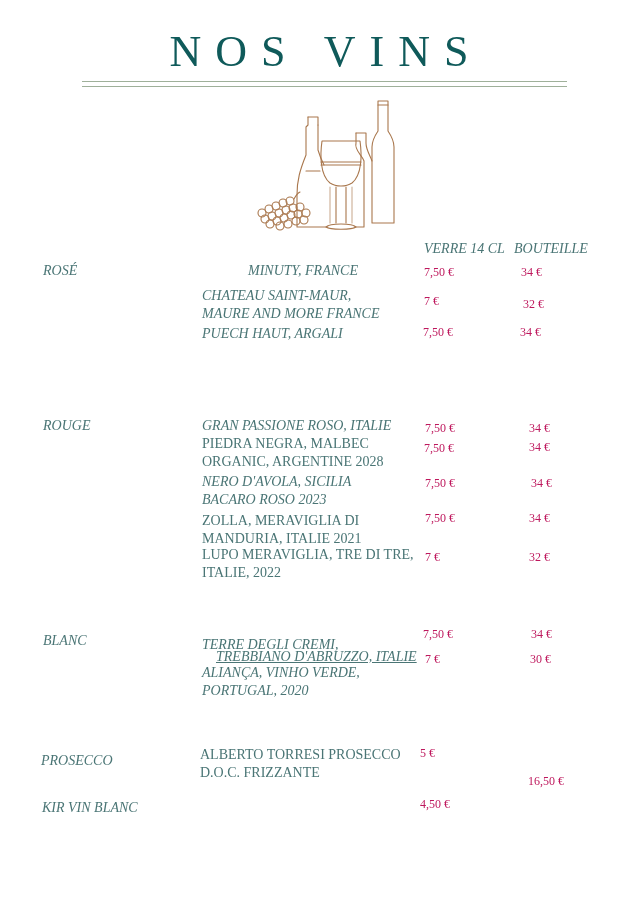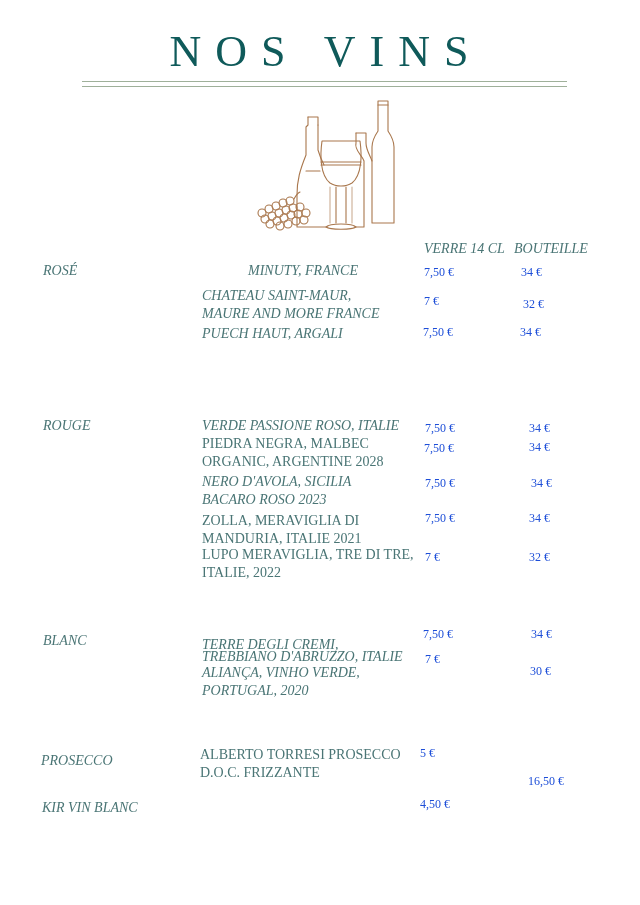--- a/index.html
+++ b/index.html
@@ -13,21 +13,21 @@
       text-align: center; font-size: 44px; letter-spacing: 14px;
       color: #0f5a5a; font-family: "Liberation Serif", serif;
       padding-left: 12px; box-sizing: border-box;
     }
     .rule { position: absolute; left: 82px; width: 485px; height: 1px; background: #9fb09a; }
     .rule.r1 { top: 81px; }
     .rule.r2 { top: 86px; }
     .illus { position: absolute; left: 250px; top: 95px; width: 150px; height: 140px; }
     .t { position: absolute; font-size: 14px; line-height: 18px; white-space: nowrap; color: #4a7575; }
     .it { font-style: italic; }
-    .num { font-size: 12px; color: #1d4ed8; }
+    .num { font-size: 12px; color: #be185d; }
   </style>
 </head>
 <body>
 
 <div class="title">NOS VINS</div>
 <div class="rule r1"></div>
 <div class="rule r2"></div>
 
 <svg class="illus" viewBox="0 0 150 140" fill="none" stroke="#a9774d" stroke-width="1.1" stroke-linecap="round" stroke-linejoin="round">
 
@@ -86,21 +86,21 @@
 <div class="t it" style="left:202px;top:287px;">CHATEAU SAINT-MAUR,</div>
 <div class="t it" style="left:202px;top:305px;">MAURE AND MORE FRANCE</div>
 <div class="t num" style="left:424px;top:292px;">7 €</div>
 <div class="t num" style="left:523px;top:295px;">32 €</div>
 
 <div class="t it" style="left:202px;top:325px;">PUECH HAUT, ARGALI</div>
 <div class="t num" style="left:423px;top:323px;">7,50 €</div>
 <div class="t num" style="left:520px;top:323px;">34 €</div>
 
 <div class="t it" style="left:43px;top:417px;">ROUGE</div>
-<div class="t it" style="left:202px;top:417px;">VERDE PASSIONE ROSO, ITALIE</div>
+<div class="t it" style="left:202px;top:417px;">GRAN PASSIONE ROSO, ITALIE</div>
 <div class="t num" style="left:425px;top:419px;">7,50 €</div>
 <div class="t num" style="left:529px;top:419px;">34 €</div>
 
 <div class="t" style="left:202px;top:435px;">PIEDRA NEGRA, MALBEC</div>
 <div class="t" style="left:202px;top:453px;">ORGANIC, ARGENTINE 2028</div>
 <div class="t num" style="left:424px;top:439px;">7,50 €</div>
 <div class="t num" style="left:529px;top:438px;">34 €</div>
 
 <div class="t it" style="left:202px;top:473px;">NERO D'AVOLA, SICILIA</div>
 <div class="t it" style="left:202px;top:491px;">BACARO ROSO 2023</div>
@@ -112,28 +112,28 @@
 <div class="t num" style="left:425px;top:509px;">7,50 €</div>
 <div class="t num" style="left:529px;top:509px;">34 €</div>
 
 <div class="t" style="left:202px;top:546px;">LUPO MERAVIGLIA, TRE DI TRE,</div>
 <div class="t" style="left:202px;top:564px;">ITALIE, 2022</div>
 <div class="t num" style="left:425px;top:548px;">7 €</div>
 <div class="t num" style="left:529px;top:548px;">32 €</div>
 
 <div class="t it" style="left:43px;top:632px;">BLANC</div>
 <div class="t it" style="left:202px;top:636px;">TERRE DEGLI CREMI,</div>
-<div class="t it" style="left:202px;top:648px;">TREBBIANO D'ABRUZZO, ITALIE</div>
+<div class="t it" style="left:216px;top:648px;text-decoration:underline;">TREBBIANO D'ABRUZZO, ITALIE</div>
 <div class="t num" style="left:423px;top:625px;">7,50 €</div>
 <div class="t num" style="left:531px;top:625px;">34 €</div>
 
 <div class="t it" style="left:202px;top:664px;">ALIANÇA, VINHO VERDE,</div>
 <div class="t it" style="left:202px;top:682px;">PORTUGAL, 2020</div>
 <div class="t num" style="left:425px;top:650px;">7 €</div>
-<div class="t num" style="left:530px;top:650px;margin-top:12px;">30 €</div>
+<div class="t num" style="left:530px;top:650px;">30 €</div>
 
 <div class="t it" style="left:41px;top:752px;">PROSECCO</div>
 <div class="t" style="left:200px;top:746px;">ALBERTO TORRESI PROSECCO</div>
 <div class="t" style="left:200px;top:764px;">D.O.C. FRIZZANTE</div>
 <div class="t num" style="left:420px;top:744px;">5 €</div>
 <div class="t num" style="left:528px;top:772px;">16,50 €</div>
 
 <div class="t it" style="left:42px;top:799px;">KIR VIN BLANC</div>
 <div class="t num" style="left:420px;top:795px;">4,50 €</div>
 

